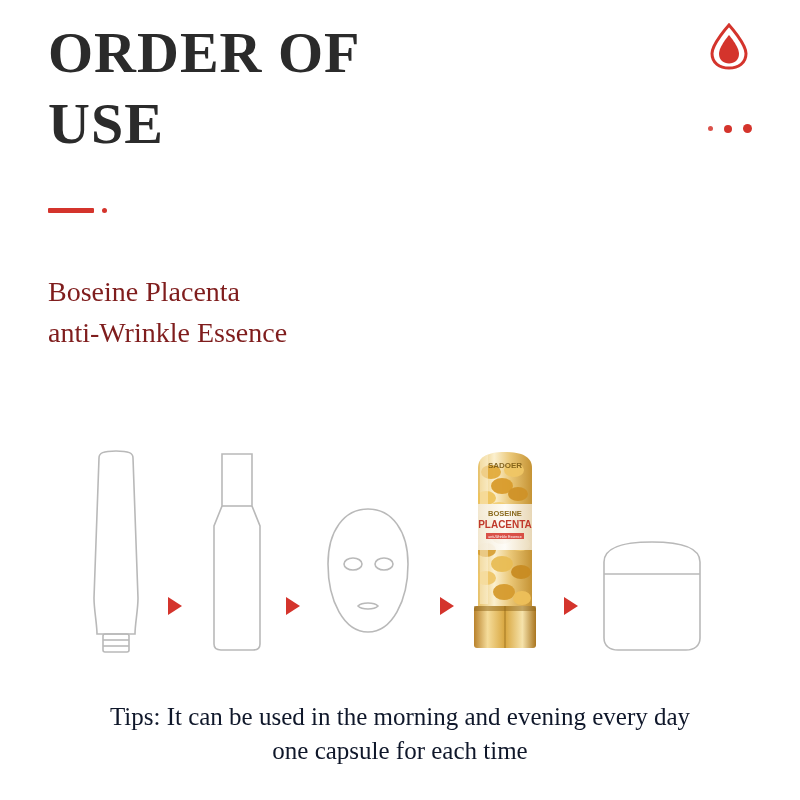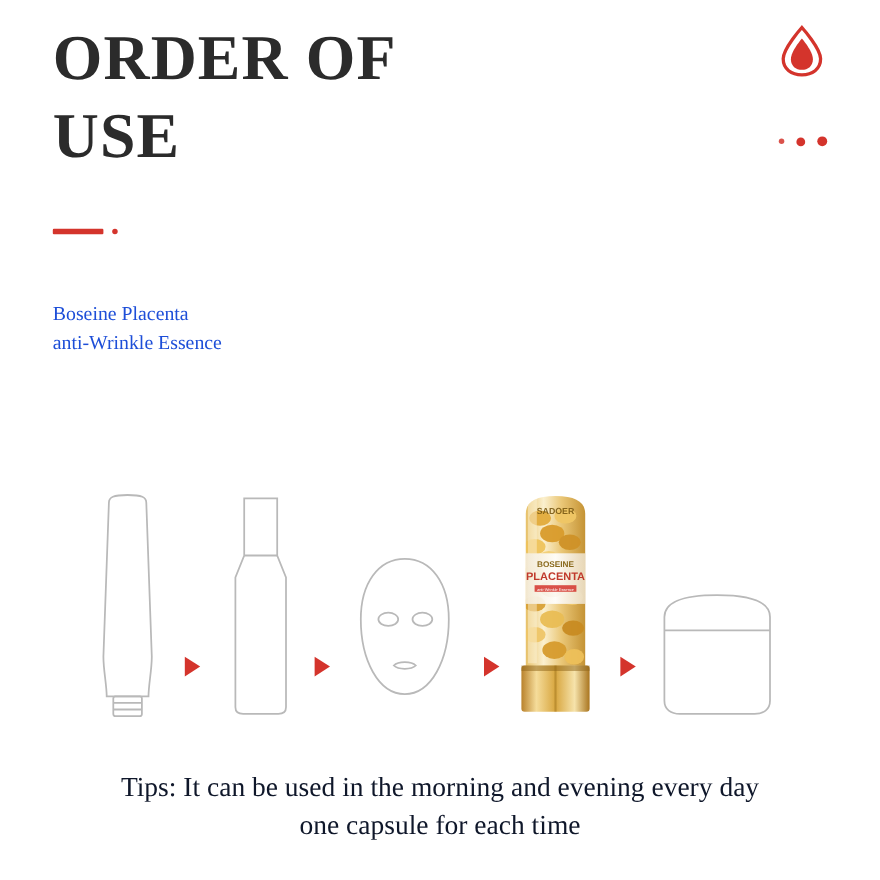--- a/index.html
+++ b/index.html
@@ -80,23 +80,23 @@
     background: #d4342c;
     border-radius: 50%;
   }
 
   
   .subtitle {
     position: absolute;
     left: 48px;
     top: 272px;
     font-family: "Liberation Serif", serif;
-    font-size: 18px;
+    font-size: 28px;
     line-height: 1.45;
-    color: #1d4ed8;
+    color: #7f1d1d;
     white-space: pre-line;
   }
 
   
   .steps {
     position: absolute;
     left: 0;
     right: 0;
     top: 430px;
     height: 240px;

